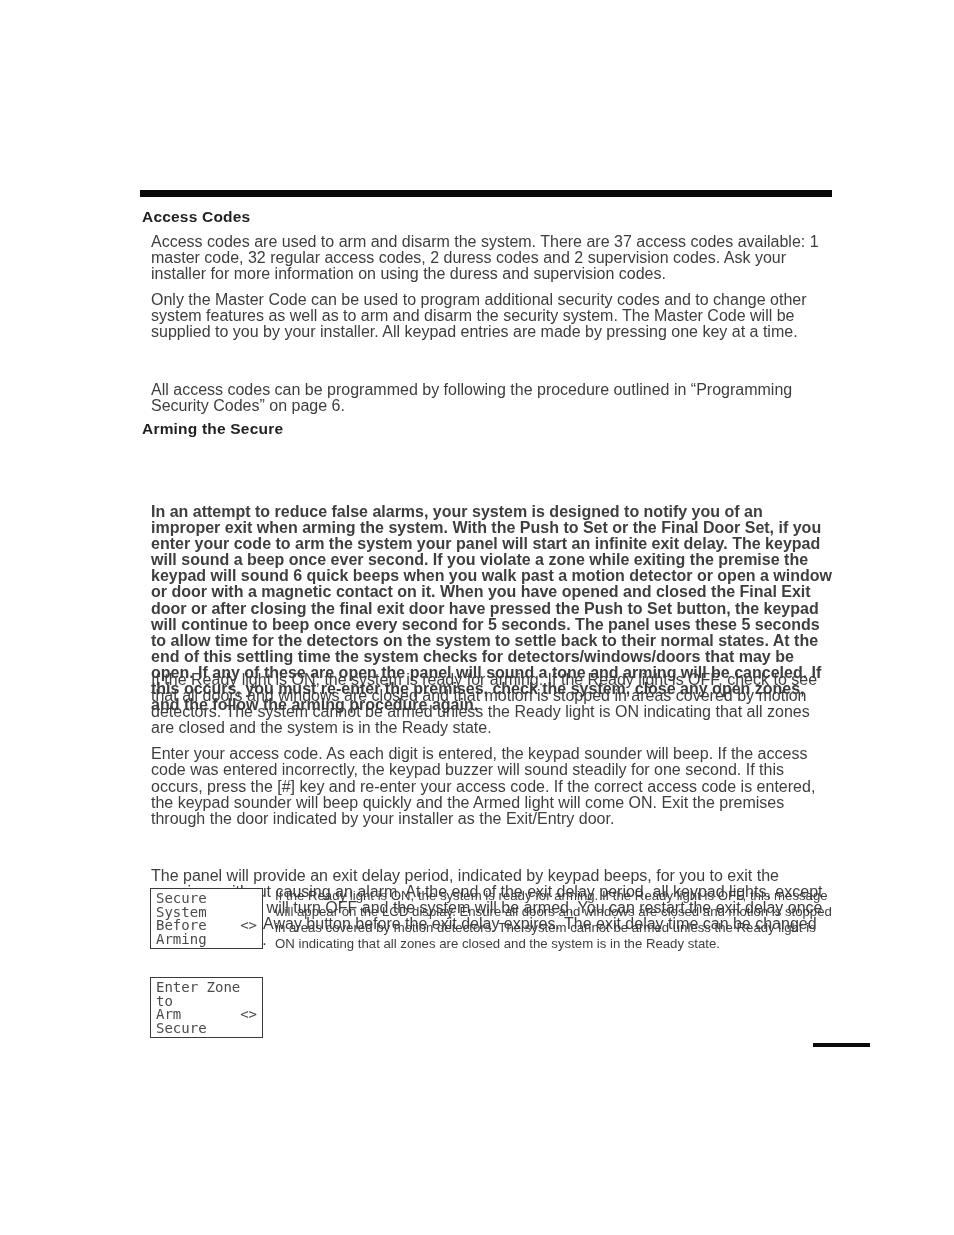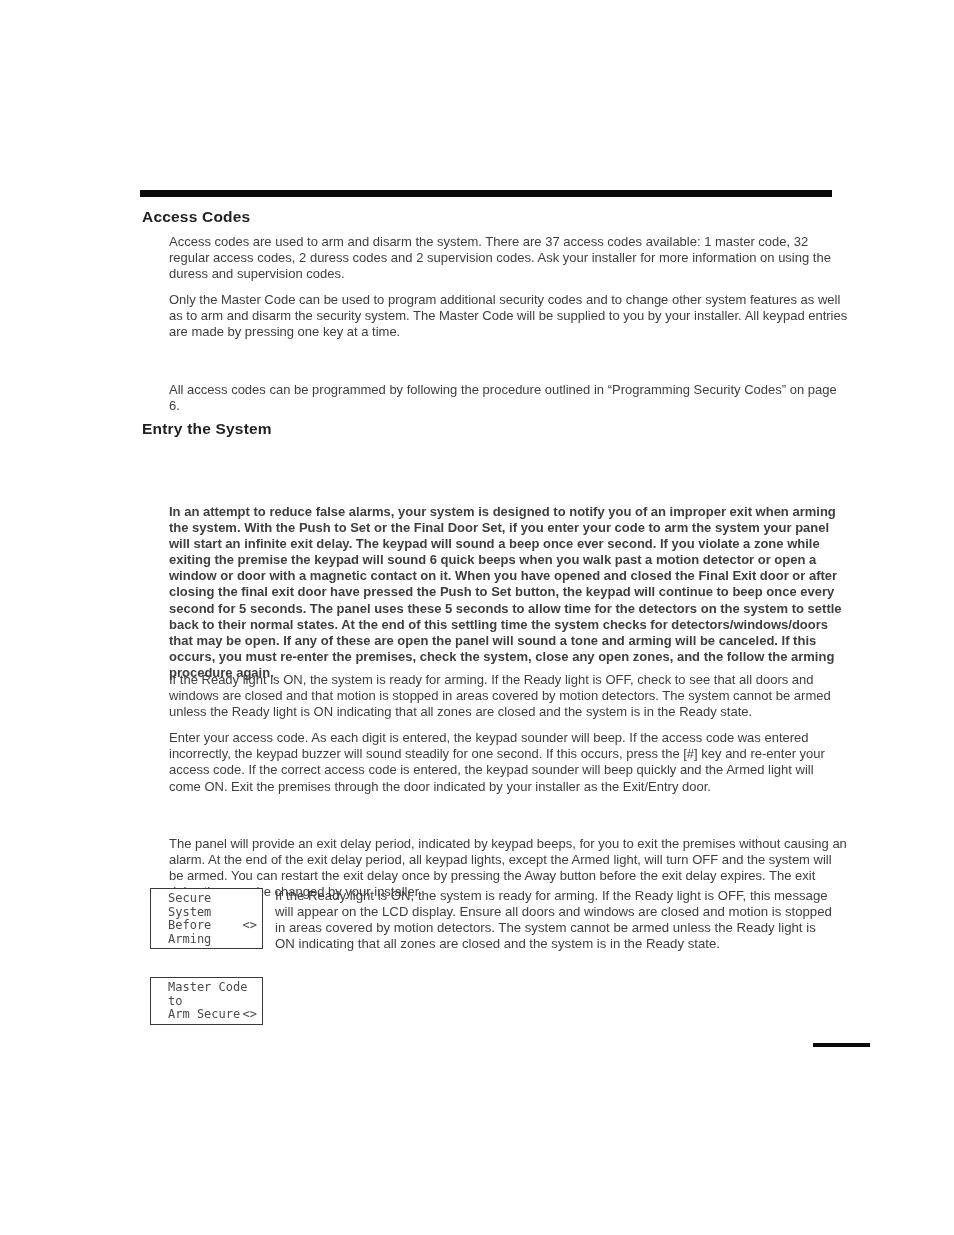--- a/index.html
+++ b/index.html
@@ -38,23 +38,23 @@
     margin: 0;
     font-size: 15.5px;
     font-weight: bold;
     color: #1f1f1f;
     letter-spacing: 0.2px;
   }
   #heading-access-codes { top: 208px; }
   #heading-arming { top: 420px; }
   .body-block {
     position: absolute;
-    left: 169px;
+    left: 151px;
     width: 679px;
-    font-size: 13px;
+    font-size: 16px;
     line-height: 16.1px;
     color: #3e3e3e;
   }
   .body-block p {
     margin: 0 0 10px 0;
   }
   .body-block p:last-child { margin-bottom: 0; margin-top: 41px; }
   #access-paragraphs { top: 234px; }
   #arming-intro { top: 463px; width: 682px; font-weight: bold; }
   #arming-paragraphs { top: 672px; }
@@ -66,23 +66,23 @@
     align-items: flex-start;
   }
   #lcd-row-secure { top: 888px; }
   #lcd-row-enter { top: 977px; }
   .lcd-box {
     box-sizing: border-box;
     width: 113px;
     min-height: 36px;
     border: 1.5px solid #3a3a3a;
     background: #ffffff;
-    padding: 3px 5px 2px 17px;
+    padding: 3px 5px 2px 5px;
     font-family: "DejaVu Sans Mono", monospace;
-    font-size: 12px;
+    font-size: 14px;
     line-height: 13.5px;
     color: #4a4a4a;
     flex: 0 0 auto;
   }
   .lcd-line2 {
     display: flex;
     justify-content: space-between;
   }
   .lcd-text {
     margin-left: 12px;
@@ -100,21 +100,21 @@
   <div class="top-rule"></div>
 
   <h2 class="section-heading" id="heading-access-codes">Access Codes</h2>
 
   <div class="body-block" id="access-paragraphs">
     <p>Access codes are used to arm and disarm the system. There are 37 access codes available: 1 master code, 32 regular access codes, 2 duress codes and 2 supervision codes. Ask your installer for more information on using the duress and supervision codes.</p>
     <p>Only the Master Code can be used to program additional security codes and to change other system features as well as to arm and disarm the security system. The Master Code will be supplied to you by your installer. All keypad entries are made by pressing one key at a time.</p>
     <p>All access codes can be programmed by following the procedure outlined in “Programming Security Codes” on page 6.</p>
   </div>
 
-  <h2 class="section-heading" id="heading-arming">Entry the System</h2>
+  <h2 class="section-heading" id="heading-arming">Arming the Secure</h2>
 
   <div class="body-block" id="arming-intro">
     <p>In an attempt to reduce false alarms, your system is designed to notify you of an improper exit when arming the system.  With the Push to Set or the Final Door Set, if you enter your code to arm the system your panel will start an infinite exit delay. The keypad will sound a beep once ever second. If you violate a zone while exiting the premise the keypad will sound 6 quick beeps when you walk past a motion detector or open a window or door with a magnetic contact on it.  When you have opened and closed the Final Exit door or after closing the final exit door have pressed the Push to Set button, the keypad will continue to beep once every second for 5 seconds.  The panel uses these 5 seconds to allow time for the detectors on the system to settle back to their normal states.  At the end of this settling time the system checks for detectors/windows/doors that may be open.  If any of these are open the panel will sound a tone and arming will be canceled.  If this occurs, you must re-enter the premises, check the system, close any open zones, and the follow the arming procedure again.</p>
   </div>
 
   <div class="body-block" id="arming-paragraphs">
     <p>If the Ready light is ON, the system is ready for arming. If the Ready light is OFF, check to see that all doors and windows are closed and that motion is stopped in areas covered by motion detectors. The system cannot be armed unless the Ready light is ON indicating that all zones are closed and the system is in the Ready state.</p>
     <p>Enter your access code. As each digit is entered, the keypad sounder will beep. If the access code was entered incorrectly, the keypad buzzer will sound steadily for one second. If this occurs, press the [#] key and re-enter your access code. If the correct access code is entered, the keypad sounder will beep quickly and the Armed light will come ON. Exit the premises through the door indicated by your installer as the Exit/Entry door.</p>
     <p>The panel will provide an exit delay period, indicated by keypad beeps, for you to exit the premises without causing an alarm. At the end of the exit delay period, all keypad lights, except the Armed light, will turn OFF and the system will be armed. You can restart the exit delay once by pressing the Away button before the exit delay expires. The exit delay time can be changed by your installer.</p>
   </div>
@@ -125,21 +125,21 @@
       <div class="lcd-line2">
         <span>Before Arming</span>
         <span>&lt;&gt;</span>
       </div>
     </div>
     <div class="lcd-text">If the Ready light is ON, the system is ready for arming. If the Ready light is OFF, this message will appear on the LCD display. Ensure all doors and windows are closed and motion is stopped in areas covered by motion detectors. The system cannot be armed unless the Ready light is ON indicating that all zones are closed and the system is in the Ready state.</div>
   </div>
 
   <div class="lcd-row" id="lcd-row-enter">
     <div class="lcd-box">
-      <div class="lcd-line1">Master Code to</div>
+      <div class="lcd-line1">Enter Zone to</div>
       <div class="lcd-line2">
         <span>Arm Secure</span>
         <span>&lt;&gt;</span>
       </div>
     </div>
   </div>
 
   <div class="bottom-rule"></div>
 
 </div>

